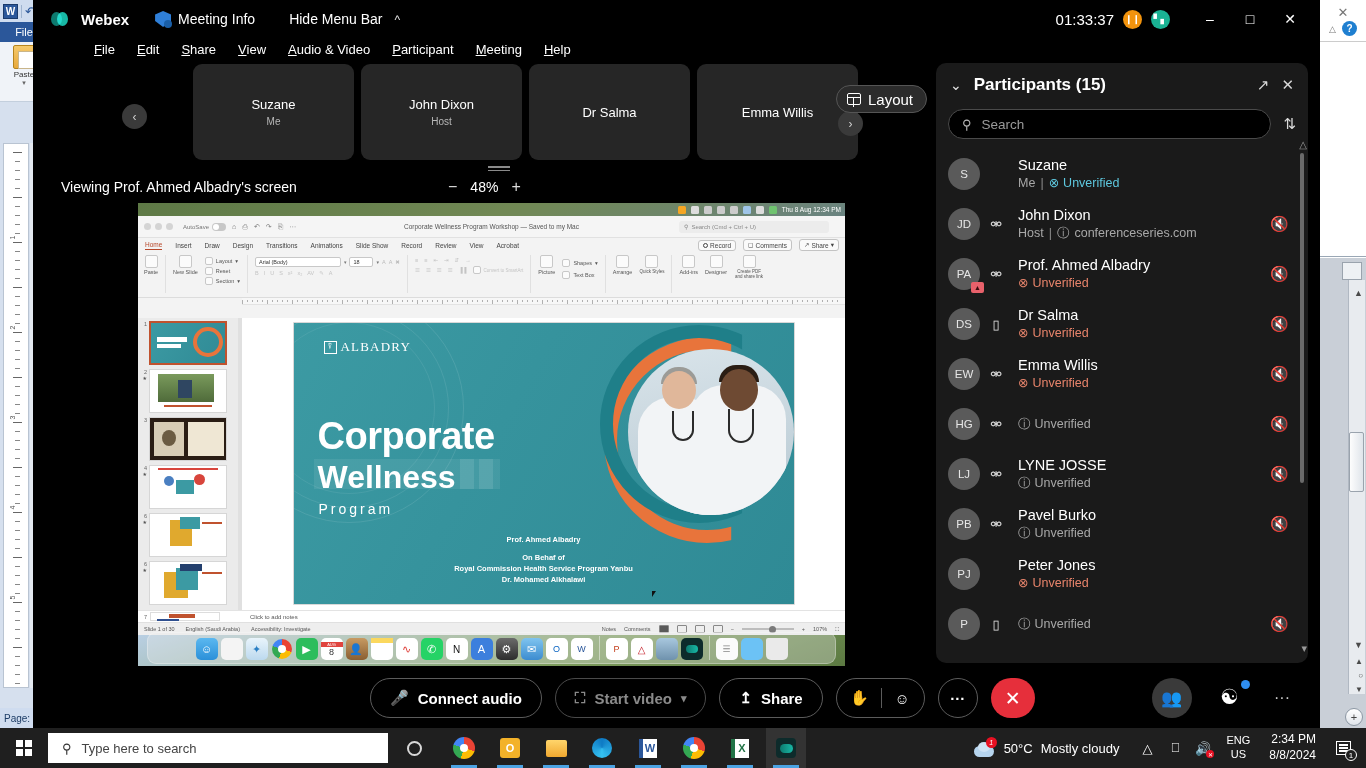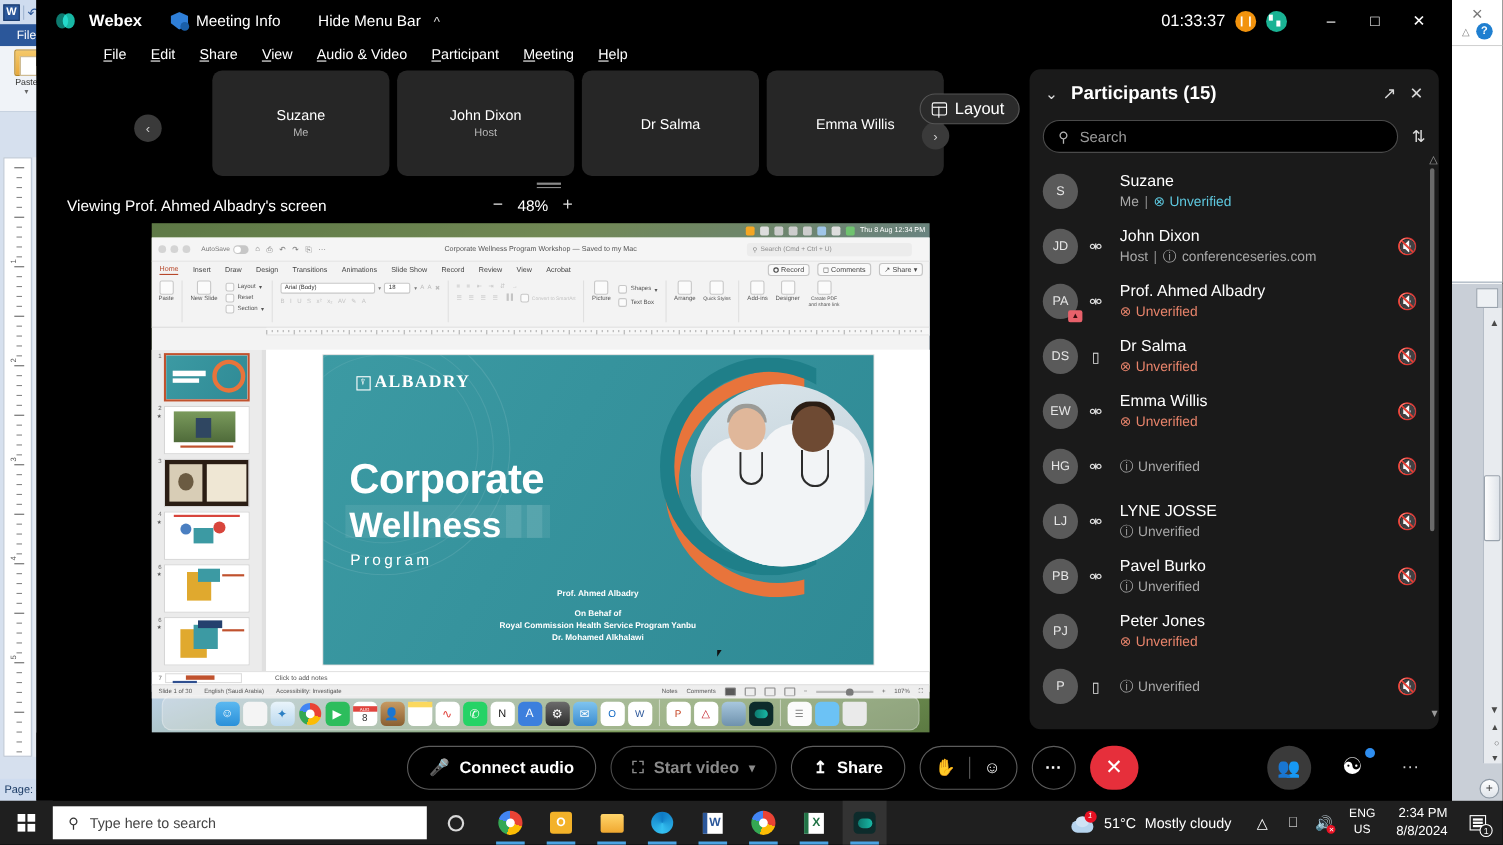--- a/index.html
+++ b/index.html
@@ -139,21 +139,21 @@
   .thumbs-sb { position:absolute; right:0; top:0; width:4px; height:100%; background:#e0e0e0;}
 
   .slide-stage { flex:1; background:#fff; position:relative; display:flex; align-items:flex-start; justify-content:center; padding-top:5px; }
   .slide { width:500px; height:281px; position:relative; overflow:hidden; background:#3fa0a8; box-shadow:0 0 0 0.8px #cfcfcf; }
   .sl-bg { position:absolute; inset:0; background:linear-gradient(120deg,#3c9aa3 0%,#36939d 40%,#2f8a95 100%); }
   .sl-rings { position:absolute; left:-60px; top:-30px; width:230px; height:230px; border-radius:50%; border:1px solid rgba(255,255,255,0.10); }
   .sl-rings:before{content:"";position:absolute;inset:14px;border-radius:50%;border:1px solid rgba(255,255,255,0.09);}
   .sl-rings:after{content:"";position:absolute;inset:28px;border-radius:50%;border:1px solid rgba(255,255,255,0.08);}
   .sl-logo { position:absolute; left:30px; top:16px; display:flex; align-items:center; gap:4px; color:#fff;}
   .sl-logo .bx { width:13px; height:13px; border:1.1px solid #fff; display:flex; align-items:center; justify-content:center; font-size:8px;}
-  .sl-logo .tx { font-family:"Liberation Serif",serif; font-size:16px; letter-spacing:1.2px;font-weight:bold;}
+  .sl-logo .tx { font-family:"Liberation Serif",serif; font-size:13px; letter-spacing:1.2px;}
   .sl-h1 { position:absolute; left:24px; top:92px; color:#fff; font-size:38px; font-weight:bold; letter-spacing:-0.5px; }
   .sl-h2wrap { position:absolute; left:20px; top:136px; width:186px; height:30px; background:rgba(255,255,255,0.08);}
   .sl-h2bars { position:absolute; left:166px; top:136px; display:flex; gap:5px;}
   .sl-h2bars i { display:block; width:14px; height:30px; background:rgba(255,255,255,0.10);}
   .sl-h2 { position:absolute; left:24px; top:136px; color:#fff; font-size:32px; font-weight:bold; }
   .sl-h3 { position:absolute; left:25px; top:178px; color:#fff; font-size:14px; letter-spacing:3px; }
   .sl-by { position:absolute; left:0; right:0; top:212px; text-align:center; color:#fff; font-size:7.5px; font-weight:bold; line-height:1.45; }
   .sl-by .blk2 { margin-top:7px; }
   .ring-or { position:absolute; right:-16px; top:14px; width:206px; height:206px; border-radius:50%; border:13px solid #e8743b; clip-path:polygon(0 0,62% 0,62% 100%,0 100%); }
   .ring-tl { position:absolute; right:-4px; top:2px; width:198px; height:198px; border-radius:50%; border:13px solid #1f7f89; clip-path:polygon(0 0,72% 0,72% 100%,0 100%); }
@@ -1249,21 +1249,21 @@
           <span class="ul"></span>
         </div>
     </div>
     <div class="tray">
       <div class="wthr">
         <span class="cl">
             <i class="c1"></i>
             <i class="c2"></i>
             <i class="bdg">1</i>
           </span>
-        <span class="tx">51°C</span>
+        <span class="tx">50°C</span>
         <span class="tx">Mostly cloudy</span>
       </div>
       <div class="tray-ic">△</div>
       <div class="tray-ic">⎕</div>
       <div class="tray-ic">🔊<span class="mute-x">✕</span></div>
       <div class="tray-lang">
         <span>ENG</span>
         <span>US</span>
       </div>
       <div class="tray-clock">

